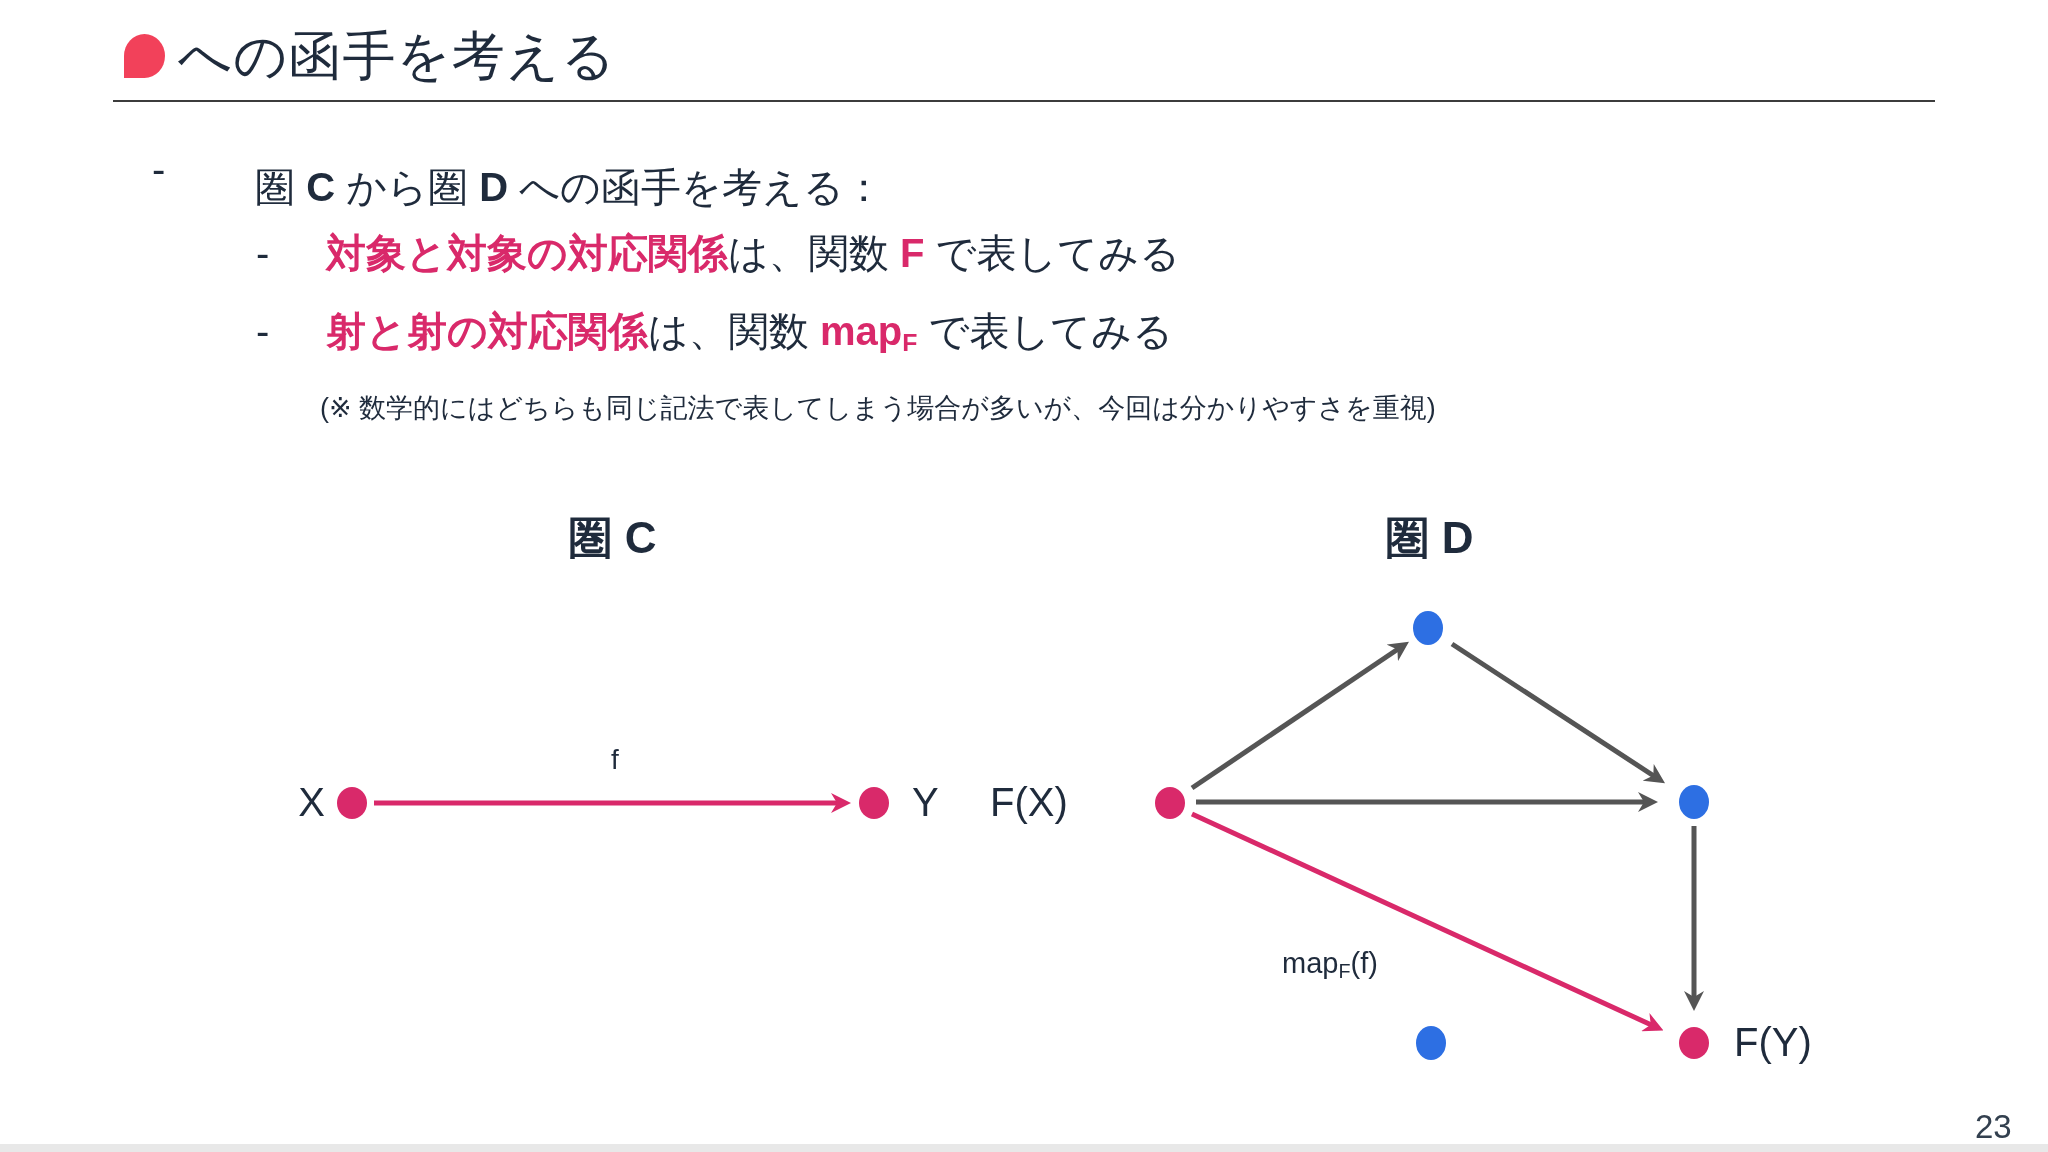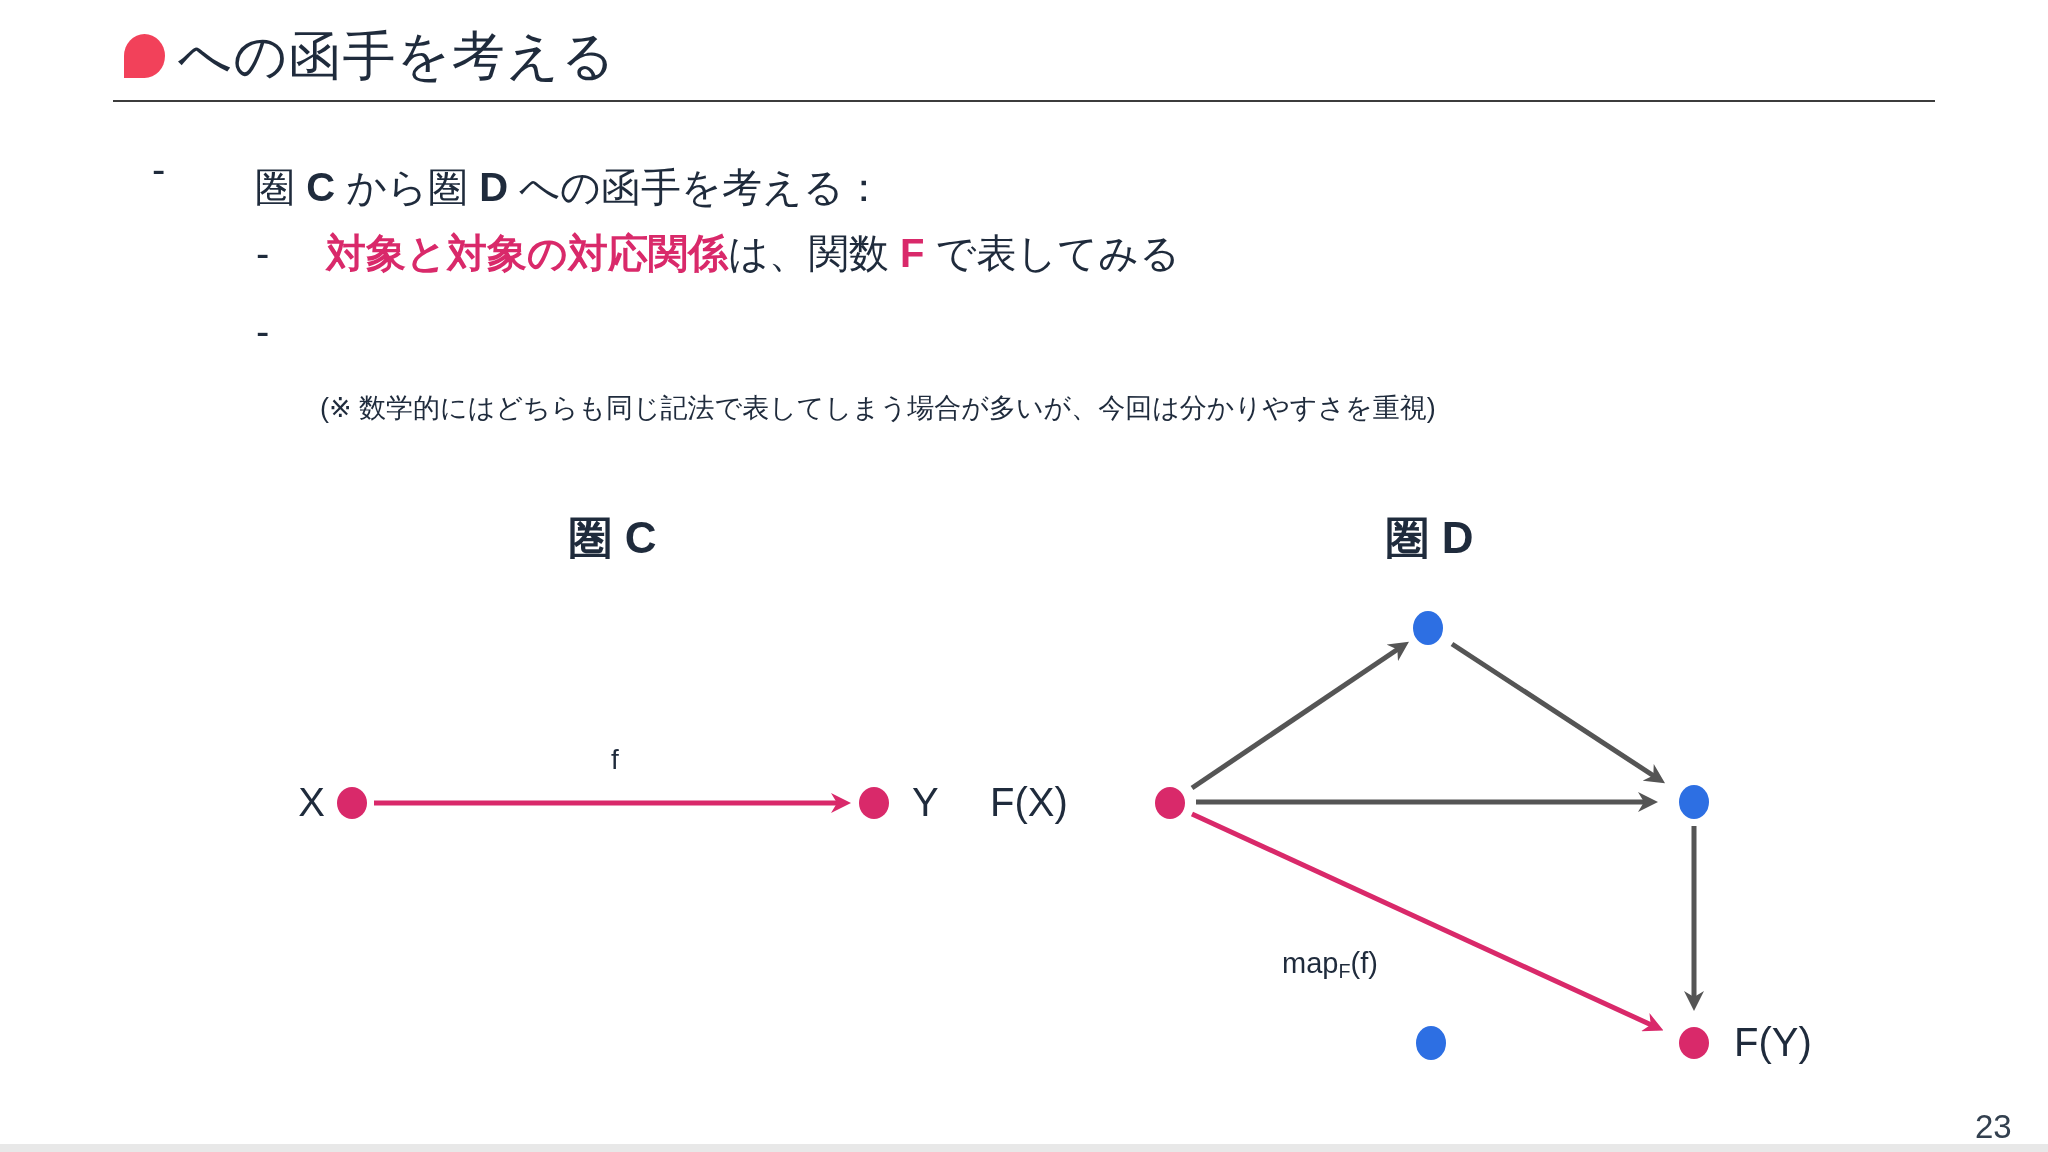--- a/index.html
+++ b/index.html
@@ -85,20 +85,21 @@
   <h1 class="abs page-title">への函手を考える</h1>
   <div class="abs title-divider"></div>
 
   <div class="abs bullet-line dash1">-</div>
   <div class="abs bullet-line text1"><span>圏 </span><span class="bold-dark">C</span><span> から圏 </span><span class="bold-dark">D</span><span> への函手を考える：</span></div>
 
   <div class="abs bullet-line dash2">-</div>
   <div class="abs bullet-line text2"><span class="em-pink">対象と対象の対応関係</span><span>は、関数 </span><span class="em-pink">F</span><span> で表してみる</span></div>
 
   <div class="abs bullet-line dash3">-</div>
+  <div class="abs bullet-line text3"><span class="em-pink">射と射の対応関係</span><span>は、関数 </span><span class="em-pink">map</span><sub class="f-sub">F</sub><span> で表してみる</span></div>
 
   <div class="abs note-line">(※ 数学的にはどちらも同じ記法で表してしまう場合が多いが、今回は分かりやすさを重視)</div>
 
   <div class="abs cat-title cat-c-title">圏 C</div>
   <div class="abs cat-title cat-d-title">圏 D</div>
 
   <div class="abs obj-label x-label">X</div>
   <div class="abs obj-label y-label">Y</div>
   <div class="abs obj-label fx-label">F(X)</div>
   <div class="abs obj-label fy-label">F(Y)</div>

